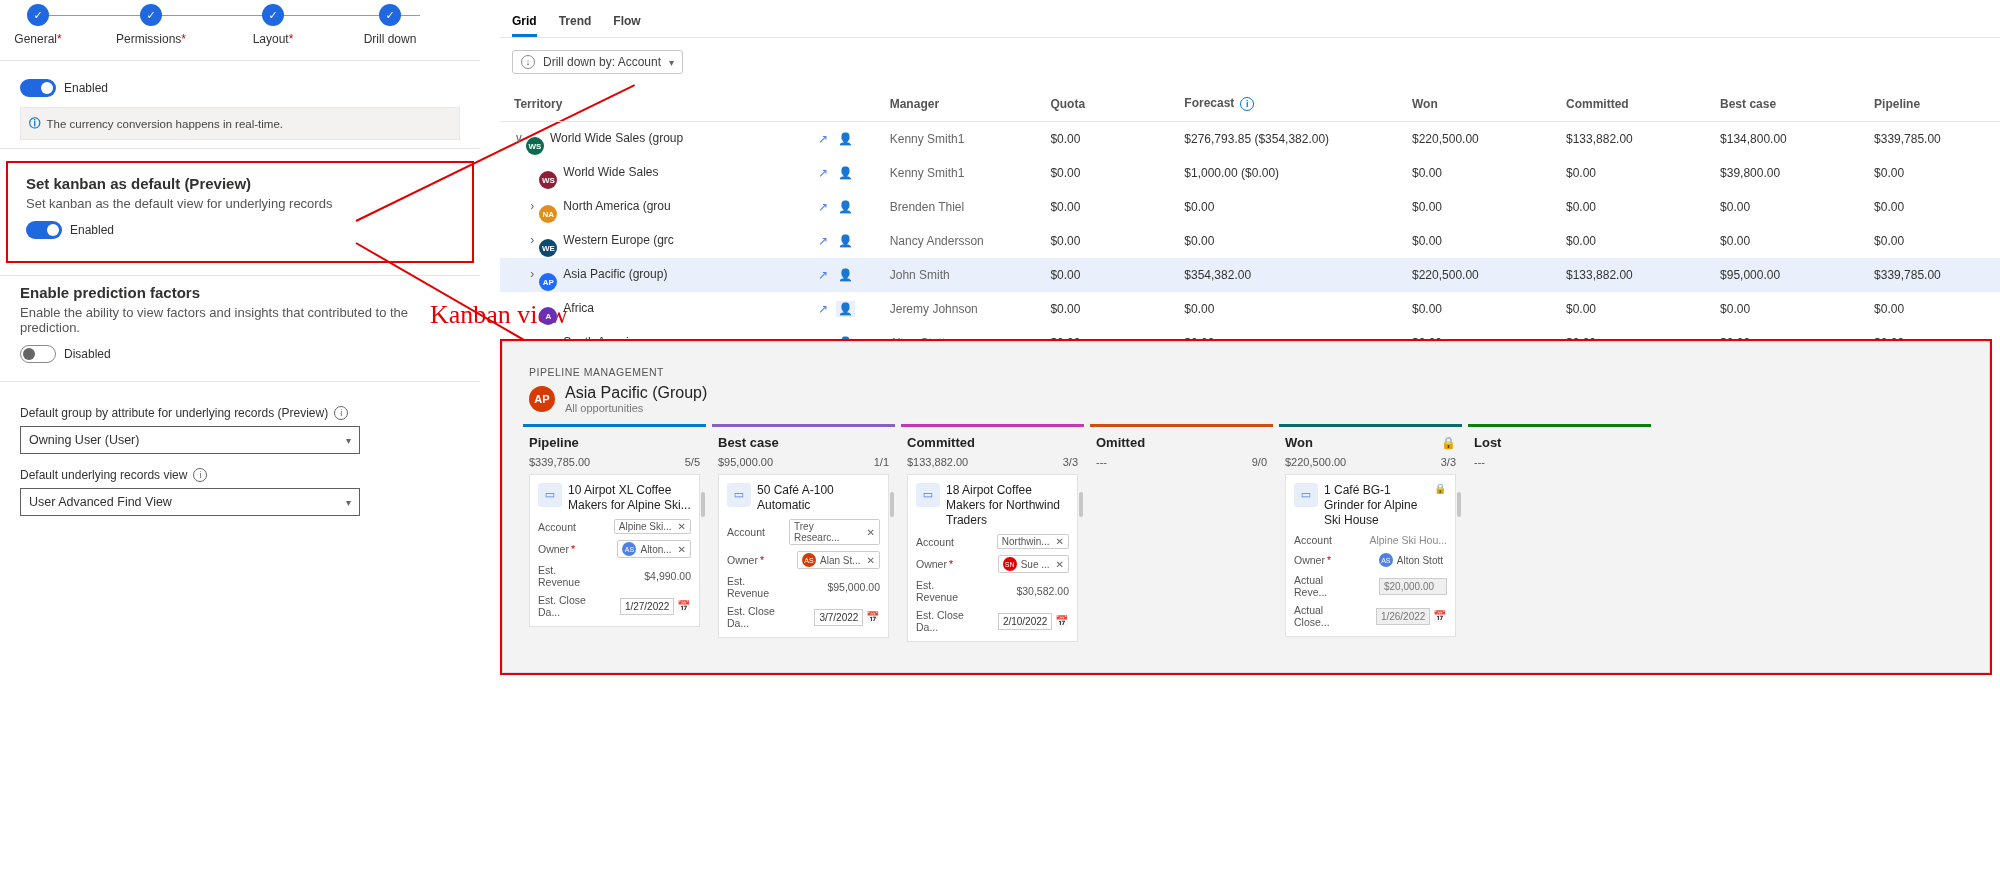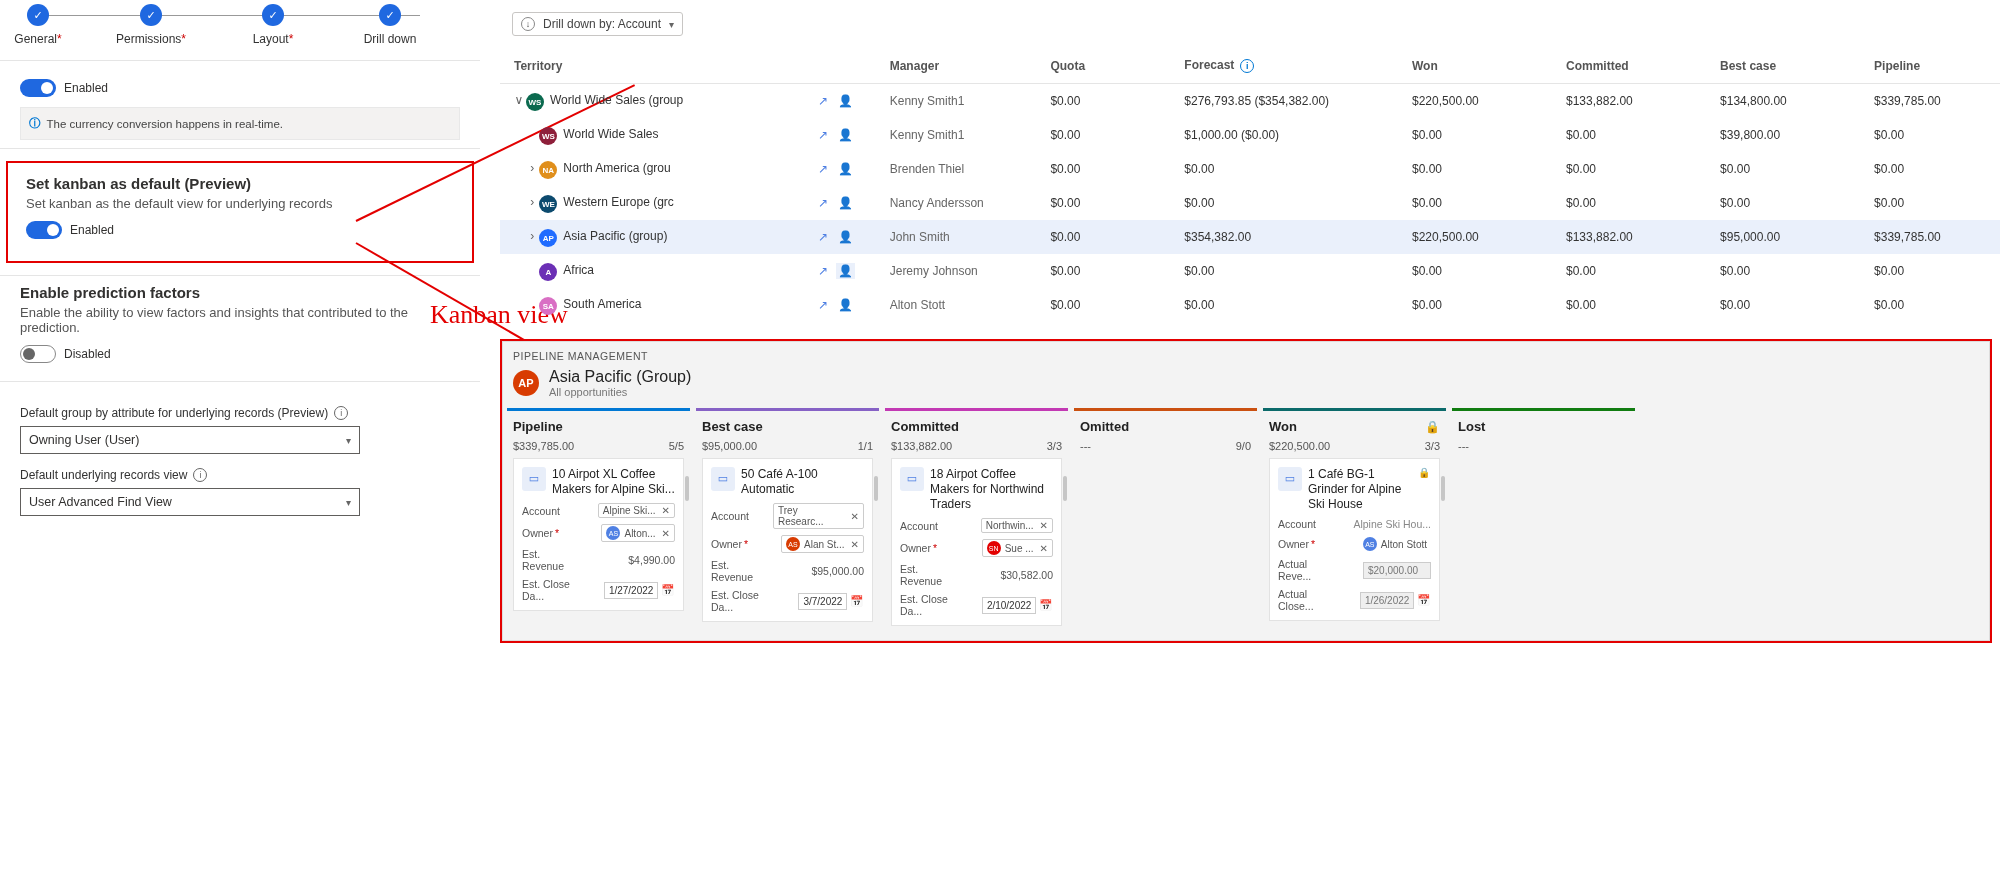--- a/index.html
+++ b/index.html
@@ -32,36 +32,36 @@
   .right-panel { position: absolute; left: 500px; top: 0; right: 0; }
   .rtabs { display:flex; gap:22px; padding:8px 12px 0; border-bottom:1px solid #e5e5e5; font-size:12.5px; }
   .rtab { padding:6px 0; color:#444; font-weight:600; font-size:12px;}
   .rtab.active { color:#000; border-bottom:3px solid #0078d4; }
   .drill { margin: 12px; border:1px solid #c8c6c4; border-radius:3px; padding:4px 8px; display:inline-flex; align-items:center; gap:8px; font-size:12px; color:#444;}
   .drill .dicon { width:14px; height:14px; border:1px solid #888; border-radius:50%; display:inline-flex; align-items:center; justify-content:center; font-size:9px;}
   table.grid { width:100%; border-collapse:collapse; font-size:12px; }
   table.grid th { text-align:left; font-weight:600; color:#555; padding:10px 8px; border-bottom:1px solid #e5e5e5; }
   table.grid td { padding:8px 8px; color:#333; }
   table.grid tr.hilite td { background:#eaf0fb; }
-  .avatar { width:18px; height:18px; border-radius:50%; display:inline-flex; align-items:center; justify-content:center; color:#fff; font-size:8px; font-weight:600; margin-right:6px; position:relative; top:1px;}
+  .avatar { width:18px; height:18px; border-radius:50%; display:inline-flex; align-items:center; justify-content:center; color:#fff; font-size:8px; font-weight:600; margin-right:6px; position:relative; top:7px;}
   .row-icons { display:inline-flex; gap:6px; color:#4f80e3; font-size:12px; }
   .row-icons span { padding:1px 2px;}
   .row-icons .in-box { background:#eaf0fb; }
   .header-info { display:inline-flex; width:14px; height:14px; border:1.5px solid #0078d4; border-radius:50%; font-size:9px; align-items:center; justify-content:center; color:#0078d4; margin-left:6px; }
   .caret { display:inline-block; width:10px; color:#666; text-align:center; margin-right:2px; }
 
   
   .ann-label { position:absolute; color:#e30000; font-family: Georgia, serif; font-size:26px; left:430px; top:300px; }
   .ann-line { position:absolute; background:#e30000; transform-origin:left center; height:2px; }
   .ann-arrow1 { left:356px; top:220px; width: 310px; transform: rotate(-26deg); }
   .ann-arrow2 { left:356px; top:242px; width: 250px; transform: rotate(30deg); }
 
   
   .kanban-wrap { position:absolute; left:500px; top:339px; right:8px; border:2.5px solid #e30000; }
-  .kanban { background:#f3f3f3; border:1px solid #ddd; padding:0; }
+  .kanban { background:#f3f3f3; border:1px solid #ddd; padding:16px; }
   .k-title { font-size:10.5px; color:#555; padding:8px 10px 6px; letter-spacing:.5px; }
   .k-header { display:flex; align-items:center; gap:10px; padding:0 10px 10px; }
   .k-avatar { width:26px; height:26px; border-radius:50%; background:#d83b01; color:#fff; display:flex; align-items:center; justify-content:center; font-size:11px; font-weight:600;}
   .k-group-name { font-size:16px; color:#222; }
   .k-sub { font-size:11px; color:#777; }
   .k-cols { display:flex; gap:6px; padding:0 4px 6px; }
   .k-col { flex:0 0 183px; background:#f3f3f3; border-top:3px solid; padding:8px 6px; display:flex; flex-direction:column; gap:6px; max-height:260px; overflow:hidden; position:relative;}
   .k-col-head { display:flex; justify-content:space-between; align-items:center; font-size:13px; color:#222; font-weight:600;}
   .k-col-amt { font-size:11px; color:#555; display:flex; justify-content:space-between; }
   .k-card { background:#fff; border:1px solid #e2e2e2; padding:8px; font-size:11px; display:flex; flex-direction:column; gap:6px;}
@@ -157,20 +157,25 @@
         <span class="chev">▾</span>
    </div>
  </div>
 </div>
 
 <div class="ann-label">Kanban view</div>
 <div class="ann-line ann-arrow1"></div>
 <div class="ann-line ann-arrow2"></div>
 
 <div class="right-panel">
+  <div class="rtabs">
+    <div class="rtab active">Grid</div>
+    <div class="rtab">Trend</div>
+    <div class="rtab">Flow</div>
+  </div>
   <div class="drill">
     <span class="dicon">↓</span>
     <span>Drill down by: Account</span>
     <span class="chev">▾</span>
   </div>
 
   <table class="grid">
     <thead>
       <tr>
         <th style="width:230px;padding-left:14px">Territory</th>

